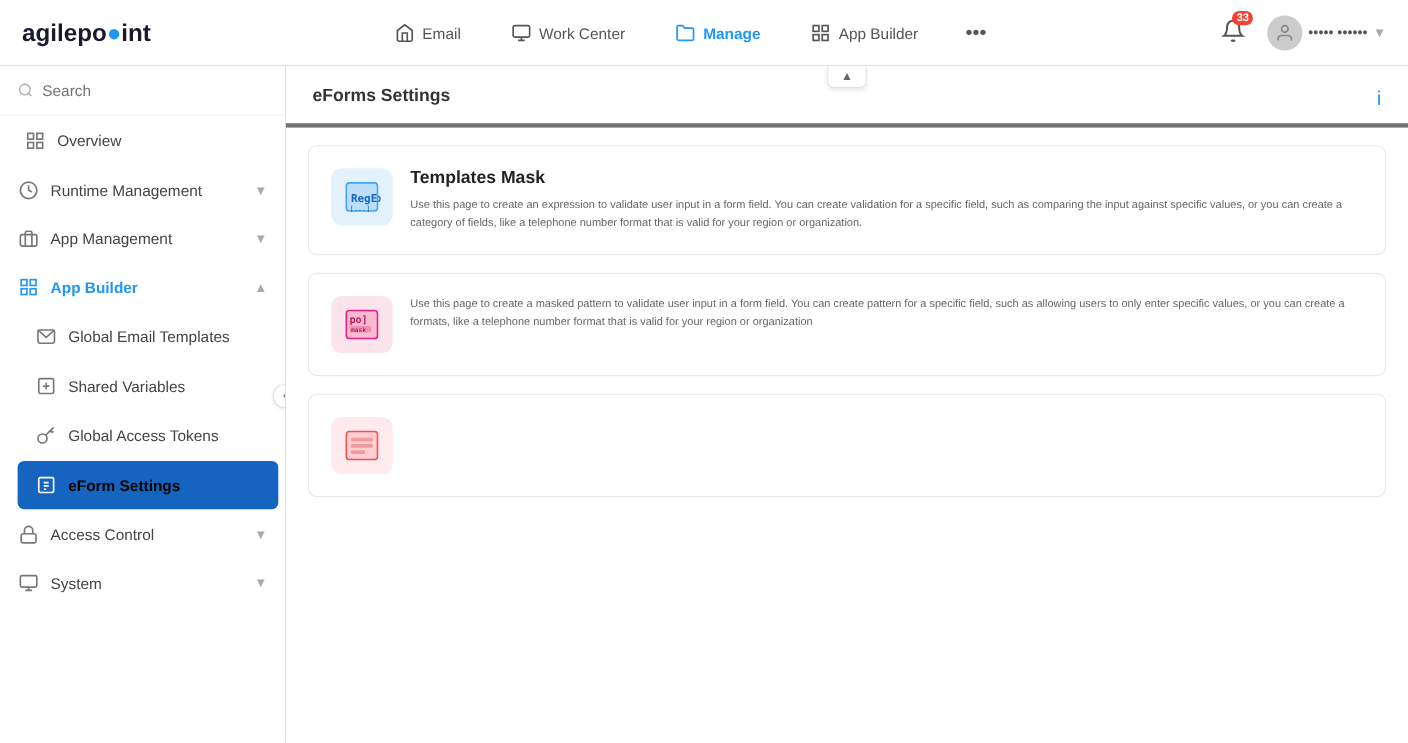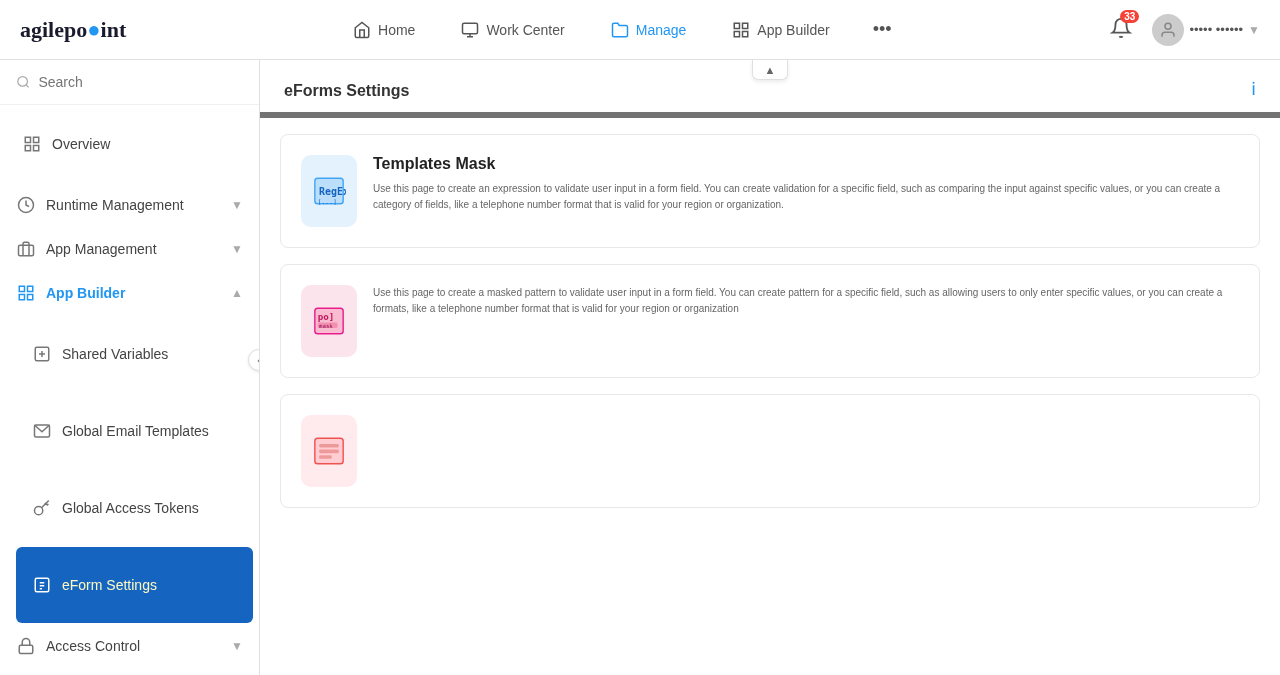--- a/index.html
+++ b/index.html
@@ -56,28 +56,28 @@
       font-size: 14px;
       color: #333;
       background: transparent;
       width: 100%;
     }
     .search-icon { color: #aaa; }
     .sidebar-item {
       display: flex;
       align-items: center;
       gap: 10px;
-      padding: 28px 16px;
+      padding: 12px 16px;
       cursor: pointer;
       font-size: 14px;
       color: #444;
       border-radius: 4px;
       margin: 1px 6px;
     }
-    .sidebar-item.active { background: #1565c0; color: #fef9c3; border-radius: 6px; }
+    .sidebar-item.active { background: #1565c0; color: #000000; border-radius: 6px; font-weight: bold; }
     .sidebar-item.active .sidebar-icon { color: #fff; }
     .sidebar-icon { width: 20px; height: 20px; display: flex; align-items: center; justify-content: center; color: #777; flex-shrink: 0; }
     .sidebar-section {
       display: flex;
       align-items: center;
       justify-content: space-between;
       padding: 12px 16px;
       cursor: pointer;
       font-size: 14px;
       color: #444;
@@ -109,24 +109,24 @@
 
     
     .content-area {
       flex: 1;
       overflow-y: auto;
       background: #fff;
       position: relative;
     }
     .content-header {
       display: flex;
-      align-items: flex-end;
+      align-items: center;
       justify-content: space-between;
       padding: 16px 24px 12px;
-      border-bottom: 6px solid #737373;
+      border-bottom: 4px solid #737373;
       background: #fff;
     }
     .content-header h2 { font-size: 16px; font-weight: 600; color: #333; }
     .info-icon { color: #2196f3; font-size: 18px; cursor: pointer; }
     .collapse-top-btn {
       position: absolute;
       top: 0;
       left: 50%;
       transform: translateX(-50%);
       background: #fff;
@@ -148,64 +148,64 @@
       border: 1px solid #e8e8e8;
       border-radius: 8px;
       padding: 20px;
       background: #fff;
       display: flex;
       gap: 16px;
       align-items: flex-start;
     }
     .card-icon {
       width: 56px;
-      height: 72px;
+      height: 52px;
       border-radius: 10px;
       display: flex;
       align-items: center;
       justify-content: center;
       flex-shrink: 0;
     }
     .card-icon.blue-light { background: #e3f2fd; }
     .card-icon.pink-light { background: #fce4ec; }
     .card-icon.red-light { background: #ffebee; }
     .card-content h3 { font-size: 16px; font-weight: 600; color: #222; margin-bottom: 8px; }
     .card-content p { font-size: 10px; color: #666; line-height: 1.6; }
   </style>
 </head>
 <body>
 
 <nav class="top-nav">
   <div class="logo">
-    <span style="font-size:22px;font-weight:800;color:#1a1a2e;font-family:Liberation Serif, serif;">
+    <span style="font-size:22px;font-weight:800;color:#1a1a2e;font-family:Liberation Sans, sans-serif;">
       agilepo<span style="color:#2196f3;">●</span>int
     </span>
   </div>
 
   <div class="nav-items">
     <a class="nav-item">
       <svg viewBox="0 0 24 24" fill="none" stroke="currentColor" stroke-width="2">
           <path d="M3 9l9-7 9 7v11a2 2 0 0 1-2 2H5a2 2 0 0 1-2-2z"></path>
           <polyline points="9 22 9 12 15 12 15 22"></polyline>
         </svg>
-      <span>Home</span>
+      <span>Email</span>
     </a>
     <a class="nav-item">
       <svg viewBox="0 0 24 24" fill="none" stroke="currentColor" stroke-width="2">
           <rect x="2" y="3" width="20" height="14" rx="2"></rect>
           <line x1="8" y1="21" x2="16" y2="21"></line>
           <line x1="12" y1="17" x2="12" y2="21"></line>
         </svg>
       <span>Work Center</span>
     </a>
     <a class="nav-item active">
       <svg viewBox="0 0 24 24" fill="none" stroke="#2196f3" stroke-width="2">
           <path d="M22 19a2 2 0 0 1-2 2H4a2 2 0 0 1-2-2V5a2 2 0 0 1 2-2h5l2 3h9a2 2 0 0 1 2 2z"></path>
         </svg>
-      <span style="color:#2196f3;font-weight:400;">Manage</span>
+      <span style="color:#2196f3;font-weight:700;">Manage</span>
     </a>
     <a class="nav-item">
       <svg viewBox="0 0 24 24" fill="none" stroke="currentColor" stroke-width="2">
           <rect x="3" y="3" width="7" height="7"></rect>
           <rect x="14" y="3" width="7" height="7"></rect>
           <rect x="14" y="14" width="7" height="7"></rect>
           <rect x="3" y="14" width="7" height="7"></rect>
         </svg>
       <span>App Builder</span>
     </a>
@@ -295,35 +295,35 @@
         </span>
         <span style="color:#2196f3;font-weight:600;">App Builder</span>
       </div>
       <span class="chevron">▲</span>
     </div>
 
     <div class="sidebar-sub">
       <div class="sidebar-item">
         <span class="sidebar-icon">
           <svg width="18" height="18" viewBox="0 0 24 24" fill="none" stroke="#777" stroke-width="2">
+              <rect x="2" y="4" width="20" height="16" rx="2"></rect>
+              <polyline points="22 4 12 13 2 4"></polyline>
+            </svg>
+        </span>
+        <span>Global Email Templates</span>
+      </div>
+      <div class="sidebar-item">
+        <span class="sidebar-icon">
+          <svg width="18" height="18" viewBox="0 0 24 24" fill="none" stroke="#777" stroke-width="2">
               <rect x="3" y="3" width="18" height="18" rx="2"></rect>
               <path d="M8 12h8"></path>
               <path d="M12 8v8"></path>
             </svg>
         </span>
         <span>Shared Variables</span>
-      </div>
-      <div class="sidebar-item">
-        <span class="sidebar-icon">
-          <svg width="18" height="18" viewBox="0 0 24 24" fill="none" stroke="#777" stroke-width="2">
-              <rect x="2" y="4" width="20" height="16" rx="2"></rect>
-              <polyline points="22 4 12 13 2 4"></polyline>
-            </svg>
-        </span>
-        <span>Global Email Templates</span>
       </div>
       <div class="sidebar-item">
         <span class="sidebar-icon">
           <svg width="18" height="18" viewBox="0 0 24 24" fill="none" stroke="#777" stroke-width="2">
               <circle cx="7.5" cy="15.5" r="5.5"></circle>
               <path d="M21 2l-9.6 9.6"></path>
               <path d="M15.5 7.5L17 6l2 2 1.5-1.5"></path>
             </svg>
         </span>
         <span>Global Access Tokens</span>

